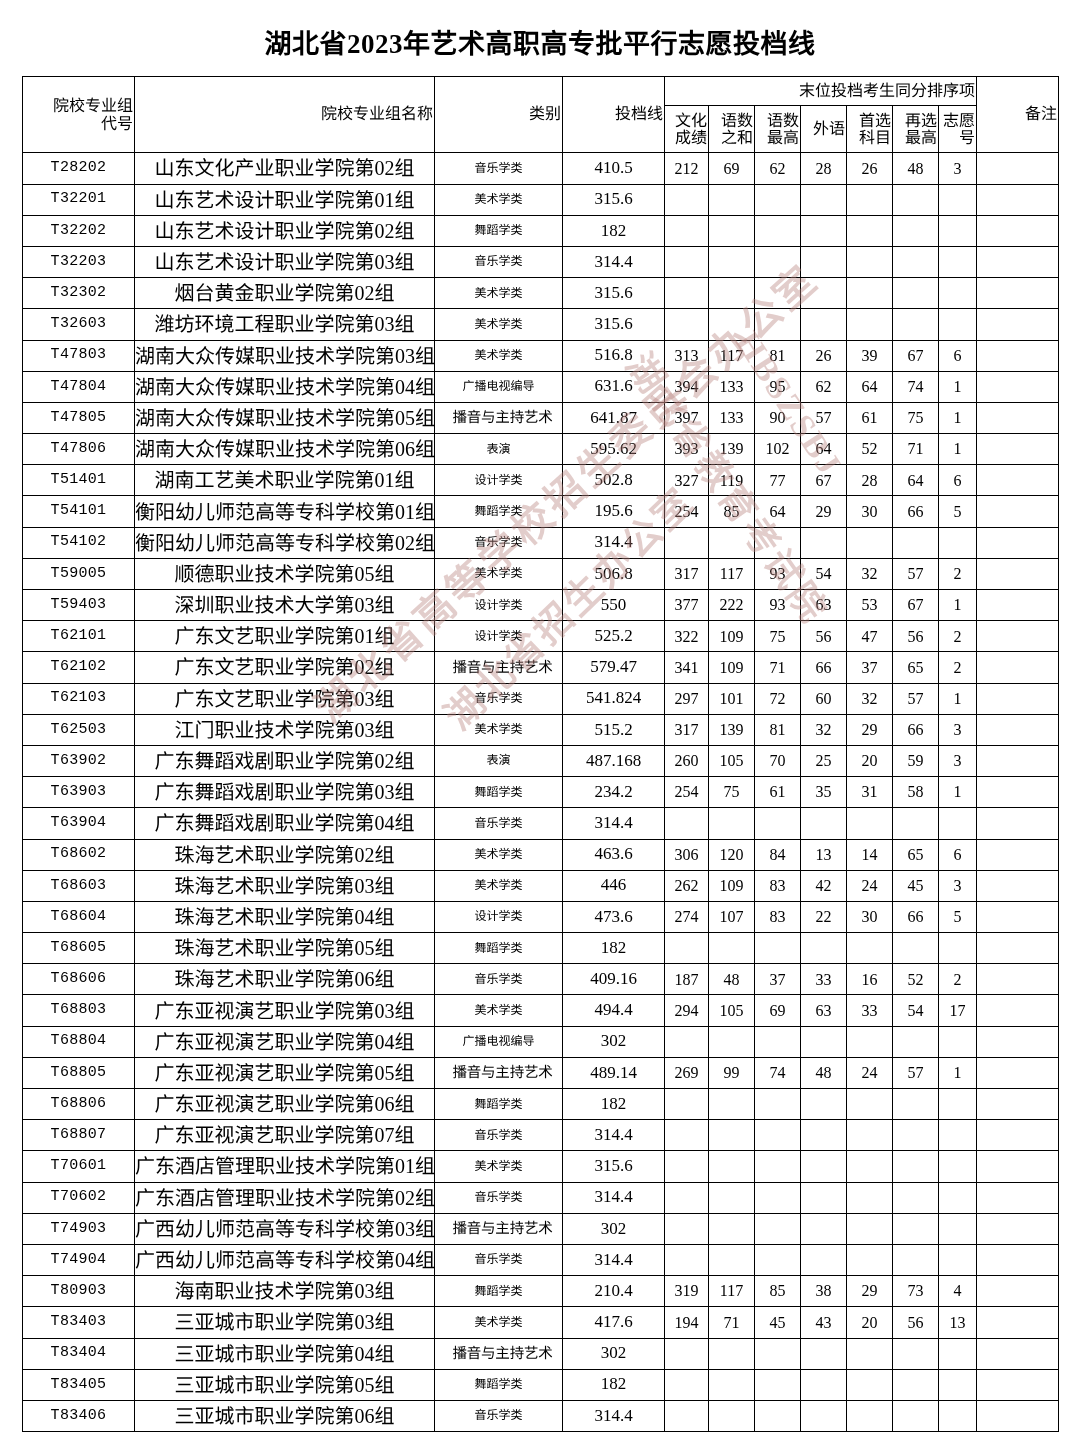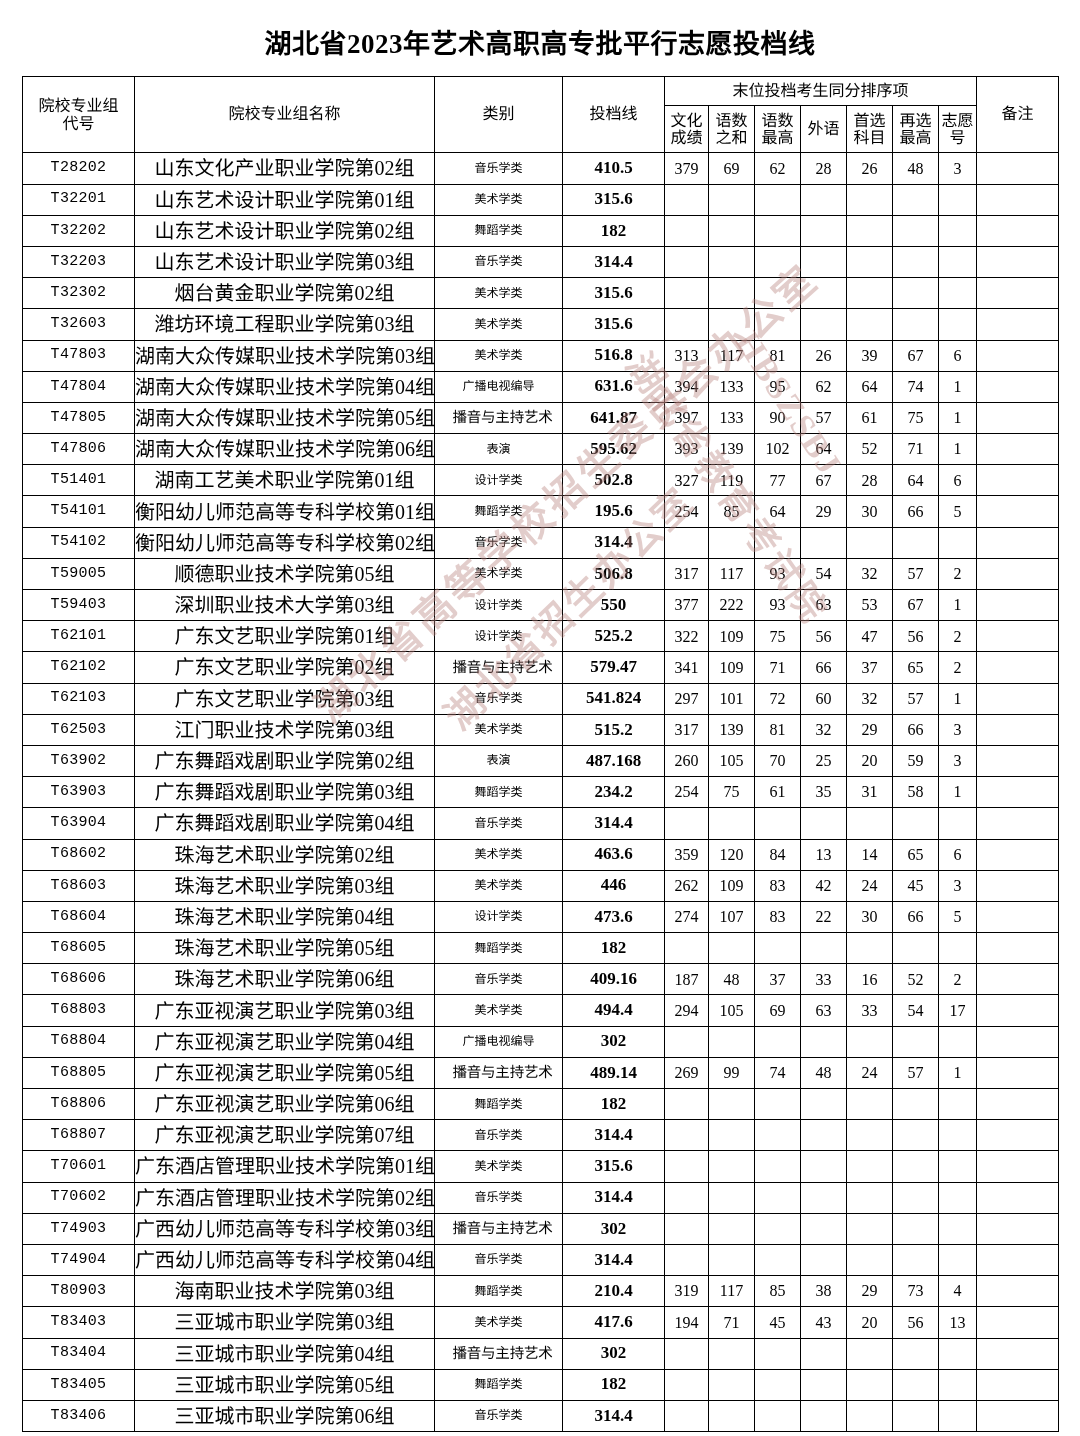--- a/index.html
+++ b/index.html
@@ -108,20 +108,21 @@
     text-align: center;
     vertical-align: middle;
     background: transparent;
   }
   table.score-table thead th {
     font-weight: normal;
     font-size: 16px;
     line-height: 1.18;
     padding: 3px 1px;
     font-family: "Liberation Serif", "DejaVu Serif", serif;
+    text-align: right;
   }
   .hdr-tall { height: 62px; margin-left: 33px; }
   .hdr-grp  { height: 22px; font-size: 16px; }
   .hdr-sub  { height: 40px; font-size: 15px; }
 
   .hdr-two-line { display: block; line-height: 1.1; }
 
   tbody tr { height: 31.2px; }
   tbody td {
     font-size: 16px;
@@ -141,21 +142,21 @@
   }
   td.c-cat {
     text-align: left;
     padding-left: 7px;
     font-size: 12px;
     white-space: nowrap;
   }
   td.c-cat.tight { font-size: 14.5px; padding-left: 8px; letter-spacing: -0.2px; margin-left: 16px;}
   td.c-score {
     font-size: 17px;
-    font-weight: bold;
+    font-weight: normal;
   }
   td.c-num {
     font-size: 16px;
   }
   td.c-note { }
 
   
   col.w-code  { width: 112px; }
   col.w-name  { width: 300px; }
   col.w-cat   { width: 128px; }
@@ -231,21 +232,21 @@
             <span class="hdr-two-line">号</span>
           </th>
         </tr>
       </thead>
       <tbody id="table-body">
           <tr>
             <td class="c-code">T28202</td>
             <td class="c-name">山东文化产业职业学院第02组</td>
             <td class="c-cat">音乐学类</td>
             <td class="c-score">410.5</td>
-            <td class="c-num">379</td>
+            <td class="c-num">212</td>
             <td class="c-num">69</td>
             <td class="c-num">62</td>
             <td class="c-num">28</td>
             <td class="c-num">26</td>
             <td class="c-num">48</td>
             <td class="c-num">3</td>
             <td class="c-note"></td>
           </tr>
           <tr>
             <td class="c-code">T32201</td>
@@ -539,21 +540,21 @@
             <td class="c-num"></td>
             <td class="c-num"></td>
             <td class="c-num"></td>
             <td class="c-note"></td>
           </tr>
           <tr>
             <td class="c-code">T68602</td>
             <td class="c-name">珠海艺术职业学院第02组</td>
             <td class="c-cat">美术学类</td>
             <td class="c-score">463.6</td>
-            <td class="c-num">359</td>
+            <td class="c-num">306</td>
             <td class="c-num">120</td>
             <td class="c-num">84</td>
             <td class="c-num">13</td>
             <td class="c-num">14</td>
             <td class="c-num">65</td>
             <td class="c-num">6</td>
             <td class="c-note"></td>
           </tr>
           <tr>
             <td class="c-code">T68603</td>

